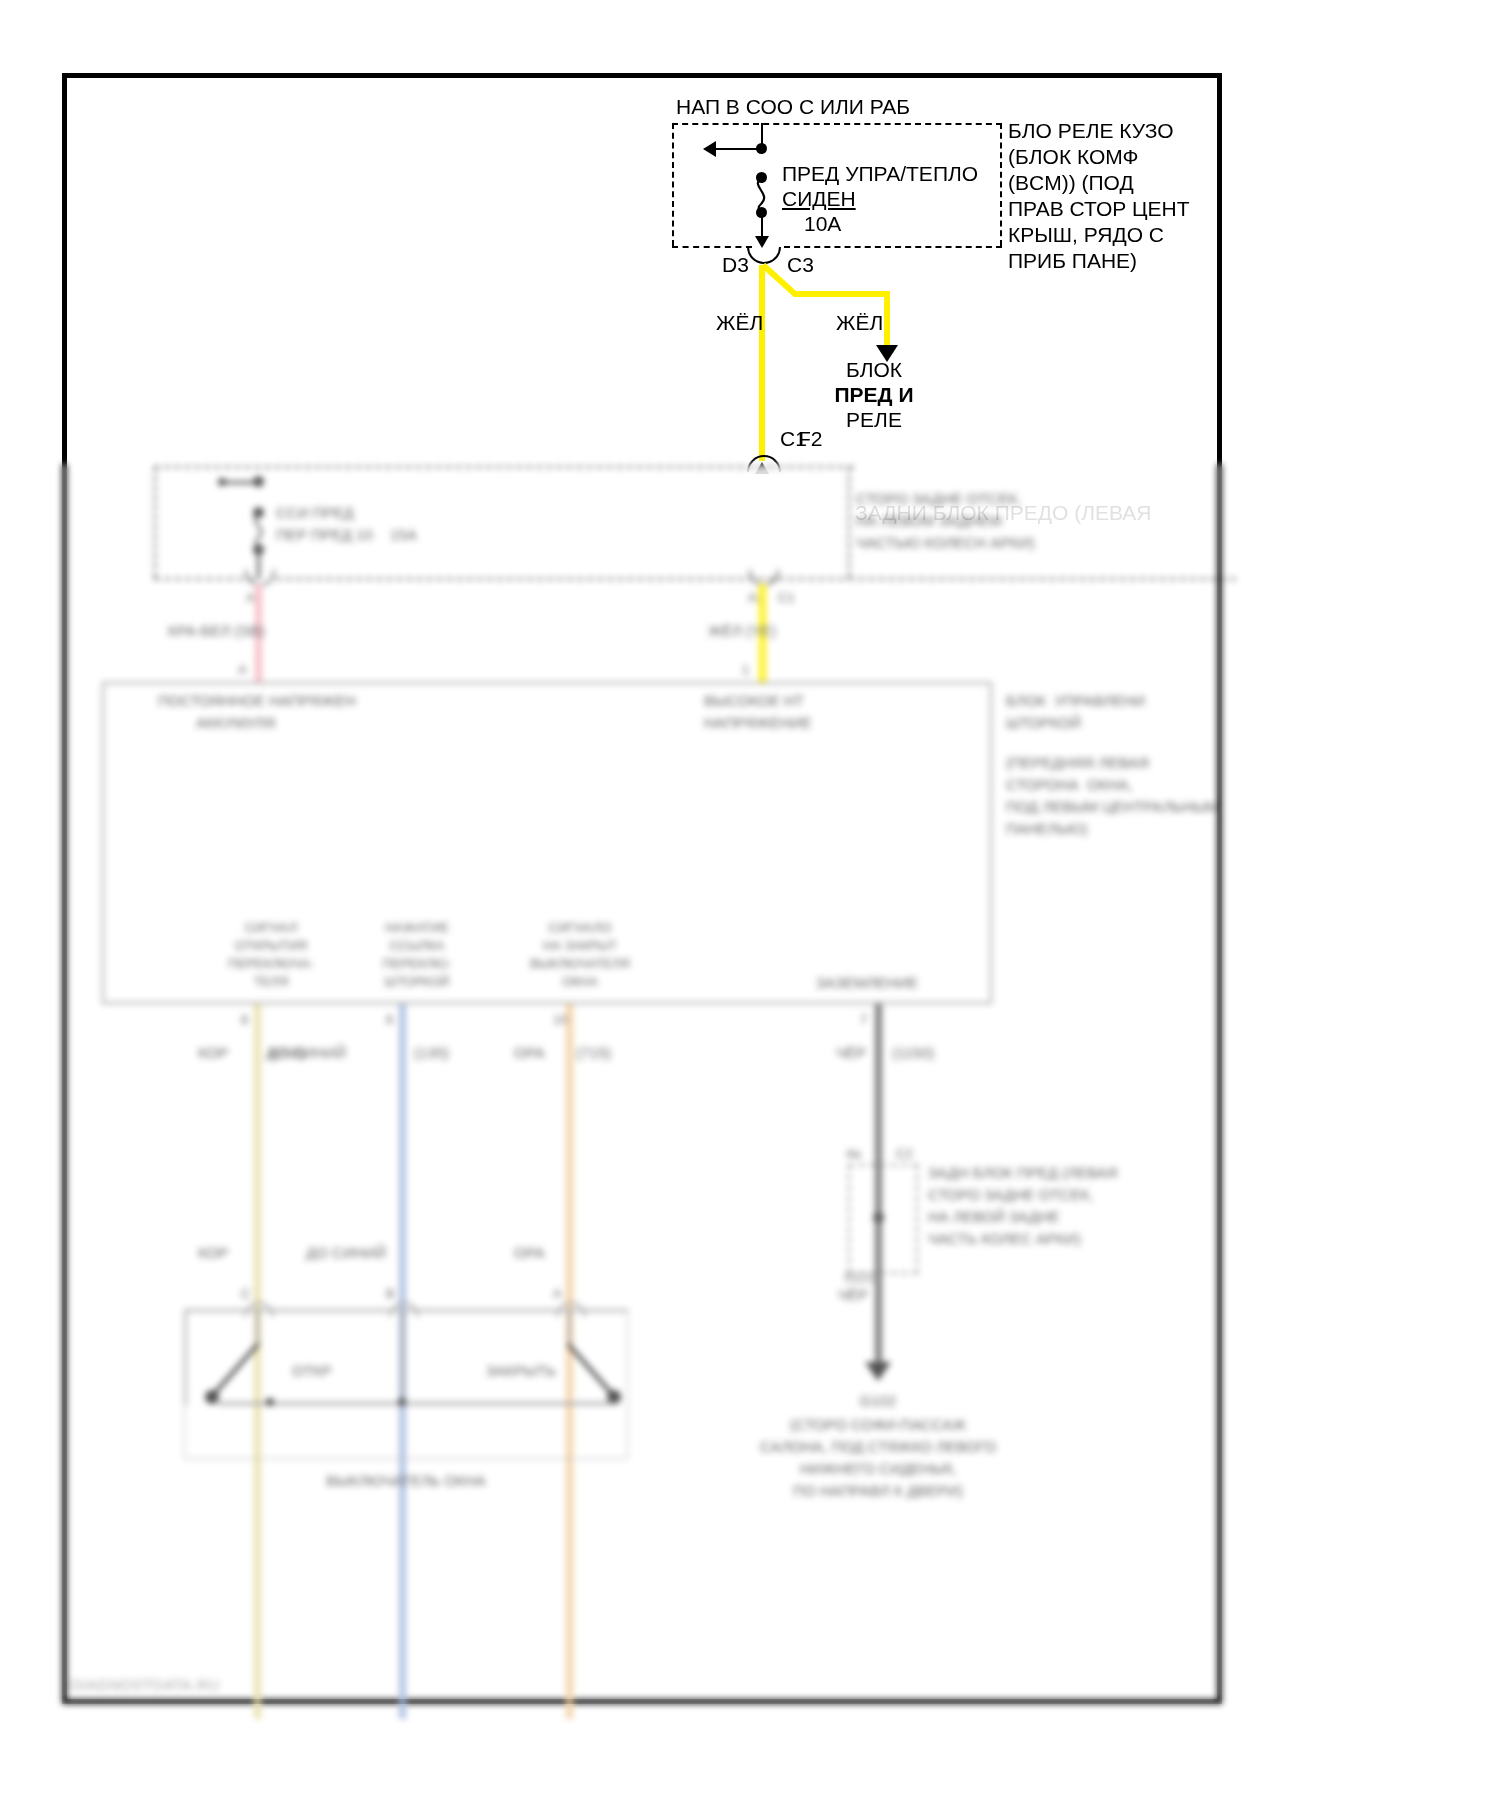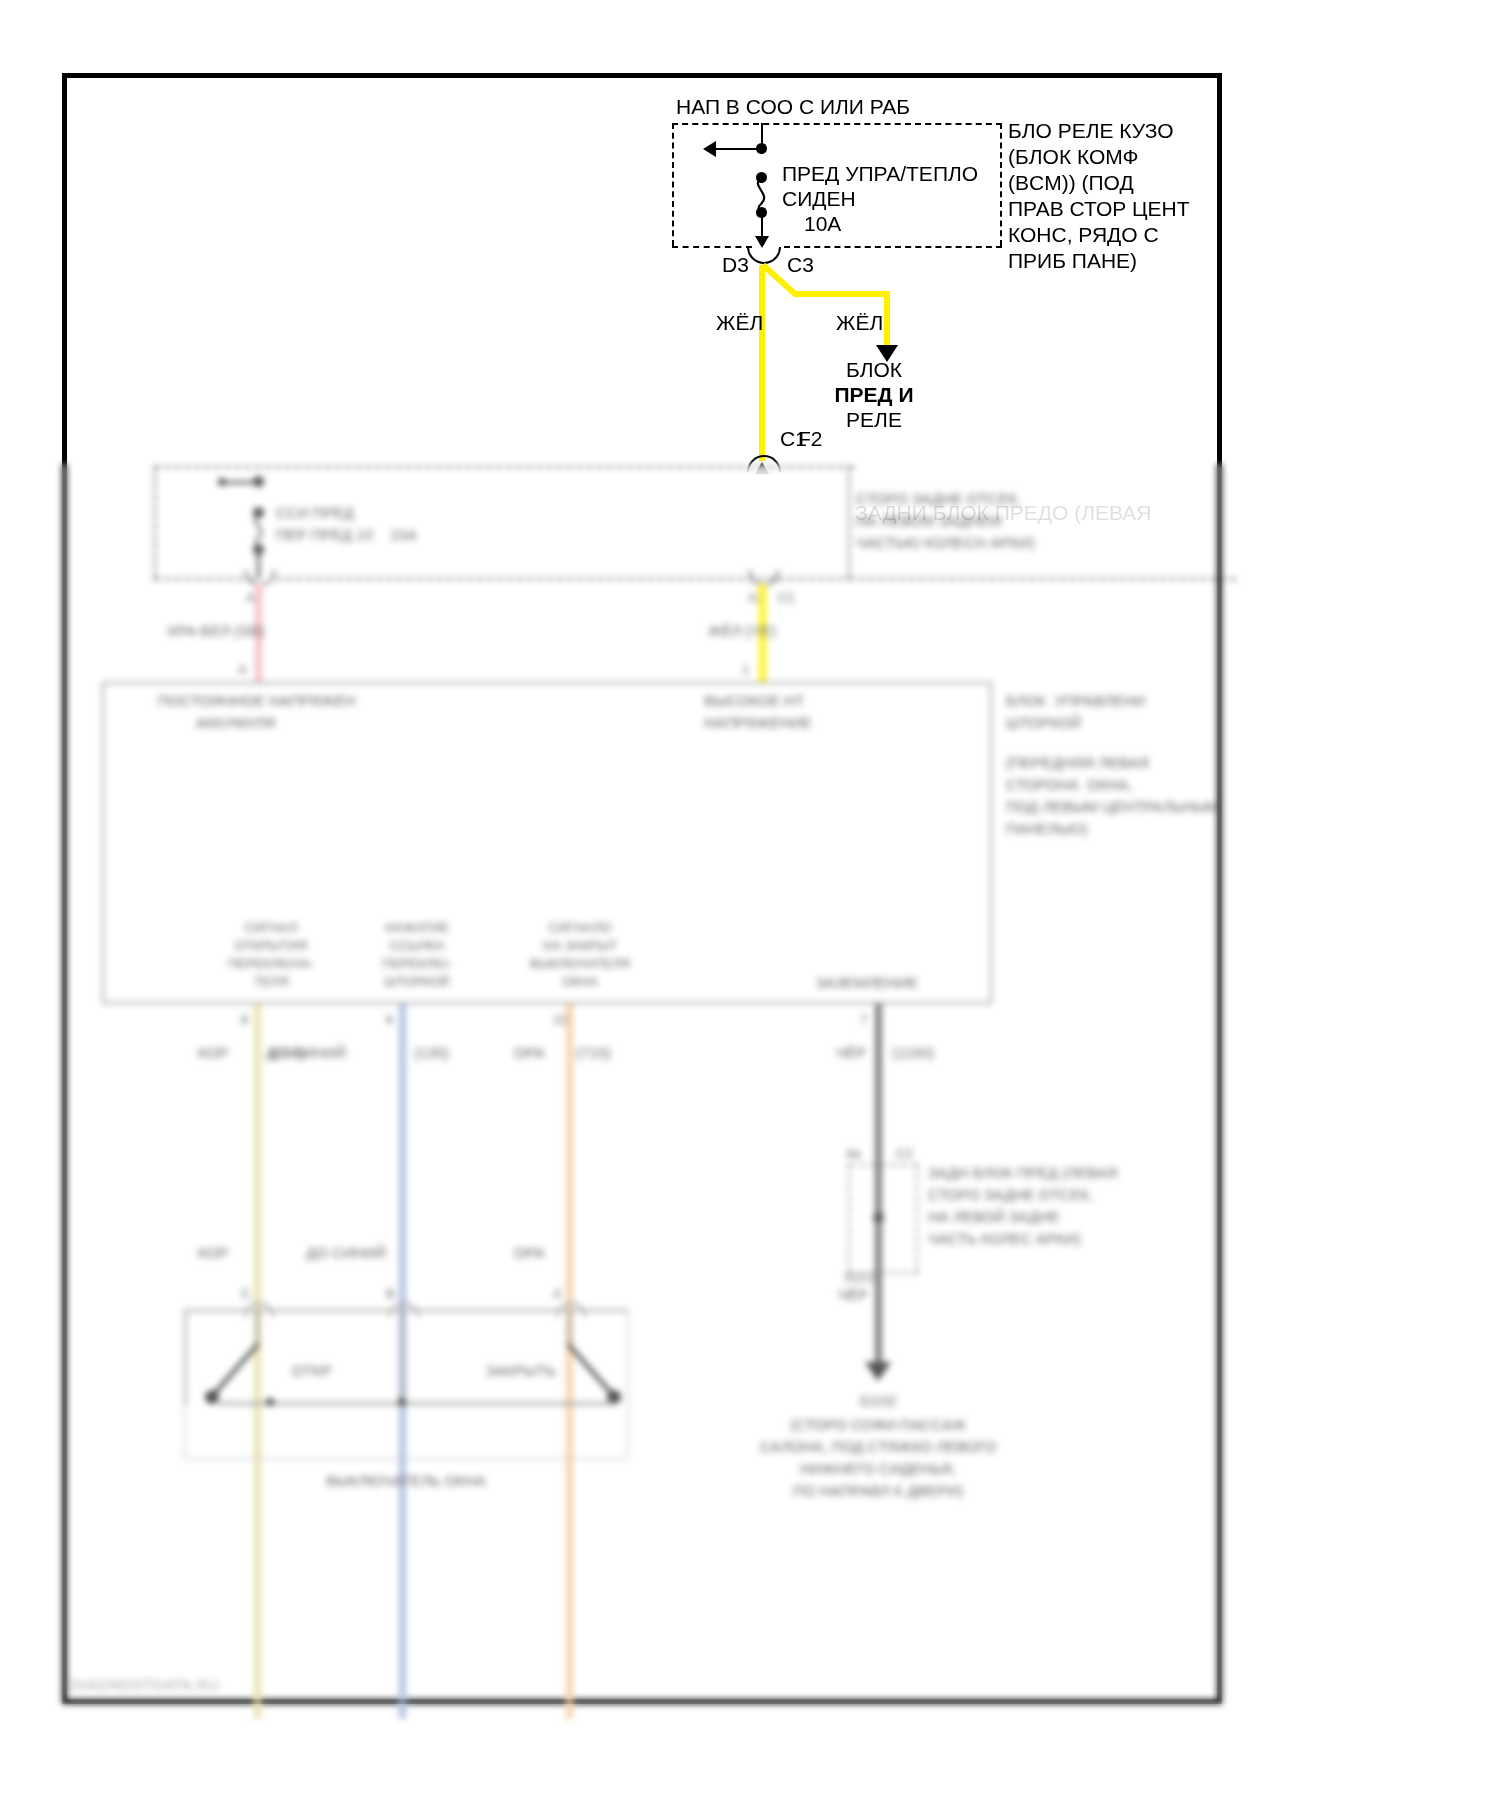--- a/index.html
+++ b/index.html
@@ -188,28 +188,28 @@
   <div class="dot" style="left:756px; top:172px;"></div>
   <svg class="fuse-svg" style="left:748px; top:178px;" width="28" height="36">
     <path d="M13 0 C 2 8, 24 16, 13 26 C 8 30, 12 34, 13 36" stroke="#000" stroke-width="2.2" fill="none"></path>
   </svg>
   <div class="dot" style="left:756px; top:207px;"></div>
 
   <div class="solid-v" style="left:761px; top:214px; height:27px;"></div>
   <div class="arrow-down-sm" style="left:755px; top:236px;"></div>
 
   <div class="lbl sharp" style="left:782px; top:161px;">ПРЕД УПРА/ТЕПЛО</div>
-  <div class="lbl sharp" style="left:782px; top:186px;">СИДЕН</div>
+  <div class="lbl sharp" style="left:782px; top:186px;text-decoration:underline;">СИДЕН</div>
   <div class="lbl sharp" style="left:804px; top:211px;">10A</div>
 
   <div class="lbl sharp" style="left:1008px; top:118px;">БЛО РЕЛЕ КУЗО</div>
   <div class="lbl sharp" style="left:1008px; top:144px;">(БЛОК КОМФ</div>
   <div class="lbl sharp" style="left:1008px; top:170px;">(BCM)) (ПОД</div>
   <div class="lbl sharp" style="left:1008px; top:196px;">ПРАВ СТОР ЦЕНТ</div>
-  <div class="lbl sharp" style="left:1008px; top:222px;">КОНС, РЯДО С</div>
+  <div class="lbl sharp" style="left:1008px; top:222px;">КРЫШ, РЯДО С</div>
   <div class="lbl sharp" style="left:1008px; top:248px;">ПРИБ ПАНЕ)</div>
 
   <div class="cup-down" style="left:747px; top:247px;"></div>
   <div class="lbl sharp" style="left:722px; top:252px;">D3</div>
   <div class="lbl sharp" style="left:787px; top:252px;">C3</div>
 
   <div class="wire-yel" style="left:759px; top:265px; width:6px; height:196px;"></div>
 
   <svg style="position:absolute; left:755px; top:262px;" width="140" height="50">
     <path d="M8 3 L40 32 L132 32" stroke="#FFF000" stroke-width="6" fill="none"></path>

